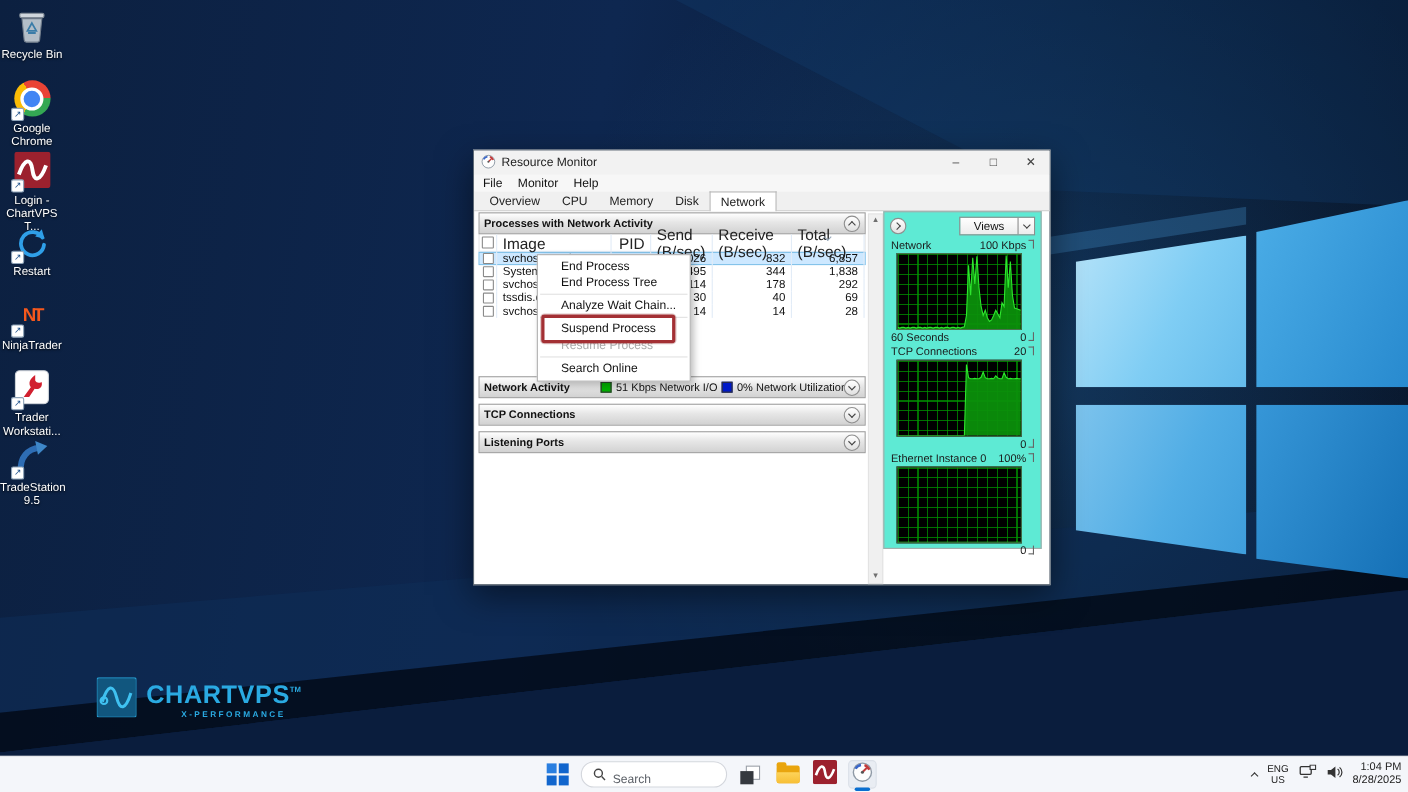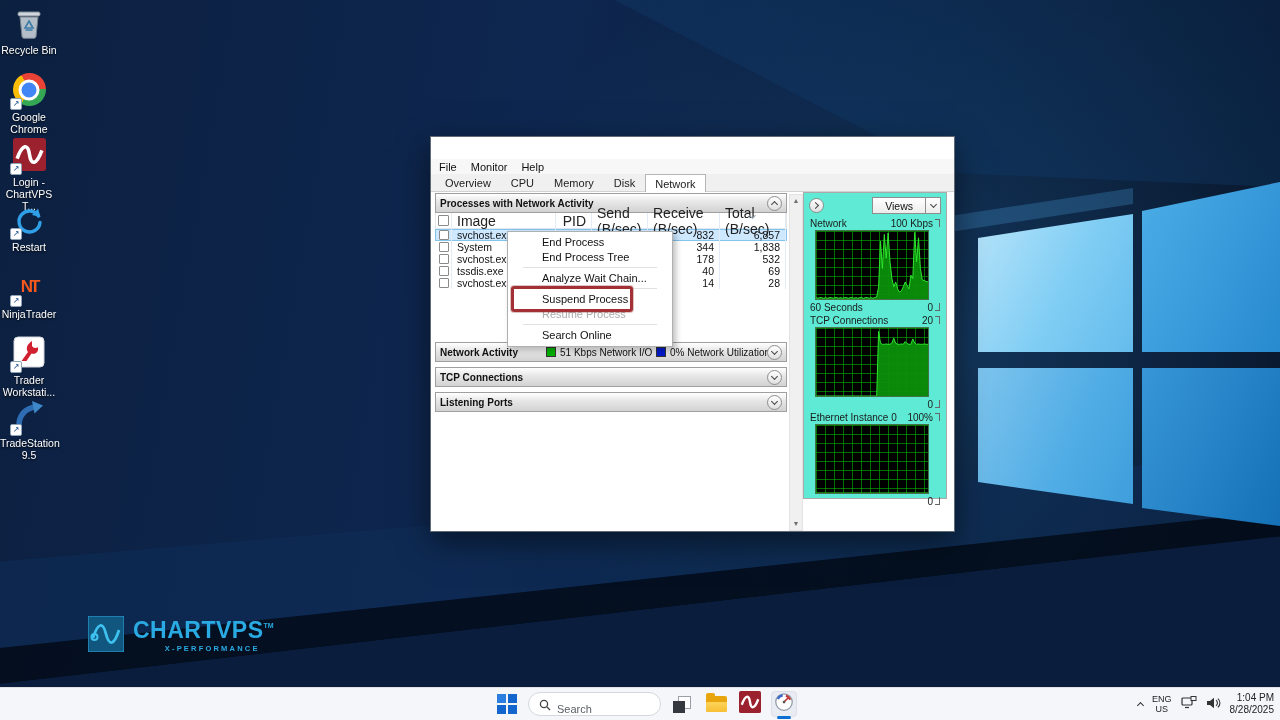--- a/index.html
+++ b/index.html
@@ -82,22 +82,22 @@
   .views-btn .vt{padding:0 12px;font-size:10.5px;}
   .views-btn .va{border-left:1px solid #8e8e8e;width:14px;height:100%;display:flex;align-items:center;justify-content:center;}
   .gl-row{display:flex;justify-content:space-between;align-items:flex-end;font-size:10px;color:#1a1a1a;margin:2px 1px 1px 1px;}
   .brk-t{display:inline-block;width:4px;height:7px;border-top:1px solid #666;border-right:1px solid #666;margin-left:2px;}
   .brk-b{display:inline-block;width:4px;height:7px;border-bottom:1px solid #666;border-right:1px solid #666;margin-left:2px;}
   .graph{position:relative;width:112px;height:68px;margin-left:6px;border:1px solid #46724a;background-color:#000;
     background-image:repeating-linear-gradient(to right,rgba(0,150,0,.75) 0 1px,transparent 1px 9px),
                      repeating-linear-gradient(to bottom,rgba(0,150,0,.75) 0 1px,transparent 1px 9px);}
   .graph svg{position:absolute;inset:0;}
   
-  #ctxmenu{position:absolute;left:507px;top:231px;width:138px;background:#fff;border:1px solid #b0b0b0;
-    box-shadow:3px 3px 6px rgba(0,0,0,.25);padding:3px 13px;font-size:11px;z-index:30;}
+  #ctxmenu{position:absolute;left:488px;top:231px;width:138px;background:#fff;border:1px solid #b0b0b0;
+    box-shadow:3px 3px 6px rgba(0,0,0,.25);padding:3px 0;font-size:11px;z-index:30;}
   .mitem{padding:2px 10px 2px 21px;line-height:11px;color:#111;}
   .mitem.disabled{color:#ababab;}
   .msep{height:0;border-top:1px solid #e2e2e2;margin:2px 2px 3px 2px;}
   #annot{position:absolute;left:3px;top:54px;width:116px;height:20px;border:3px solid #a33034;border-radius:3px;box-shadow:0 0 0 1px rgba(120,20,20,.25);}
   
   #taskbar{position:absolute;left:0;bottom:0;width:100%;height:32px;background:#f4f6fa;border-top:1px solid rgba(0,0,0,.08);}
   #tbcenter{position:absolute;left:494px;top:0;height:32px;display:flex;align-items:center;gap:8px;}
   .tb-btn{position:relative;width:26px;height:26px;border-radius:4px;display:flex;align-items:center;justify-content:center;}
   .tb-btn.active{background:#e9edf3;border:1px solid #dbe0e8;box-sizing:border-box;}
   .tb-btn.active::after{content:'';position:absolute;bottom:-3px;left:50%;transform:translateX(-50%);width:14px;height:3px;border-radius:2px;background:#0a6fd0;}
@@ -203,20 +203,37 @@
           <circle cx="6.5" cy="21" r="3" stroke="#3fc1f0" fill="none" stroke-width="2"></circle>
         </svg>
     </span>
     <span class="btxt">
       <span class="bname"><span>CHARTVPS</span><sup>TM</sup></span>
       <span class="btag">X-PERFORMANCE</span>
     </span>
   </div>
 
   <div id="win">
+    <div id="titlebar">
+      <span>
+        <svg width="14" height="14" viewBox="0 0 16 16">
+            <circle cx="8" cy="8" r="6.6" fill="#fdfdfd" stroke="#8f9aa6"></circle>
+            <path d="M3 5.5 A5.4 5.4 0 0 1 7 2.7" fill="none" stroke="#3b67c9" stroke-width="1.8"></path>
+            <path d="M9.5 2.9 A5.4 5.4 0 0 1 13 6.2" fill="none" stroke="#c23b3b" stroke-width="1.8"></path>
+            <line x1="8" y1="8" x2="11.6" y2="4.4" stroke="#c23b3b" stroke-width="1.4"></line>
+            <circle cx="8" cy="8" r="1.1" fill="#555"></circle>
+          </svg>
+      </span>
+      <span class="t">Resource Monitor</span>
+      <span class="capbtns">
+        <span>–</span>
+        <span>□</span>
+        <span>✕</span>
+      </span>
+    </div>
     <div id="menubar">
         <span class="menu-item">File</span>
         <span class="menu-item">Monitor</span>
         <span class="menu-item">Help</span>
       </div>
     <div id="tabsbar">
         <span class="tab">Overview</span>
         <span class="tab">CPU</span>
         <span class="tab">Memory</span>
         <span class="tab">Disk</span>
@@ -262,21 +279,21 @@
             <div class="cell c5">1,838</div>
           </div>
           <div class="prow">
             <div class="cell c0">
               <span class="cb"></span>
             </div>
             <div class="cell c1">svchost.exe (N</div>
             <div class="cell c2"></div>
             <div class="cell c3">114</div>
             <div class="cell c4">178</div>
-            <div class="cell c5">532</div>
+            <div class="cell c5">292</div>
           </div>
           <div class="prow">
             <div class="cell c0">
               <span class="cb"></span>
             </div>
             <div class="cell c1">tssdis.exe</div>
             <div class="cell c2"></div>
             <div class="cell c3">30</div>
             <div class="cell c4">40</div>
             <div class="cell c5">69</div>

